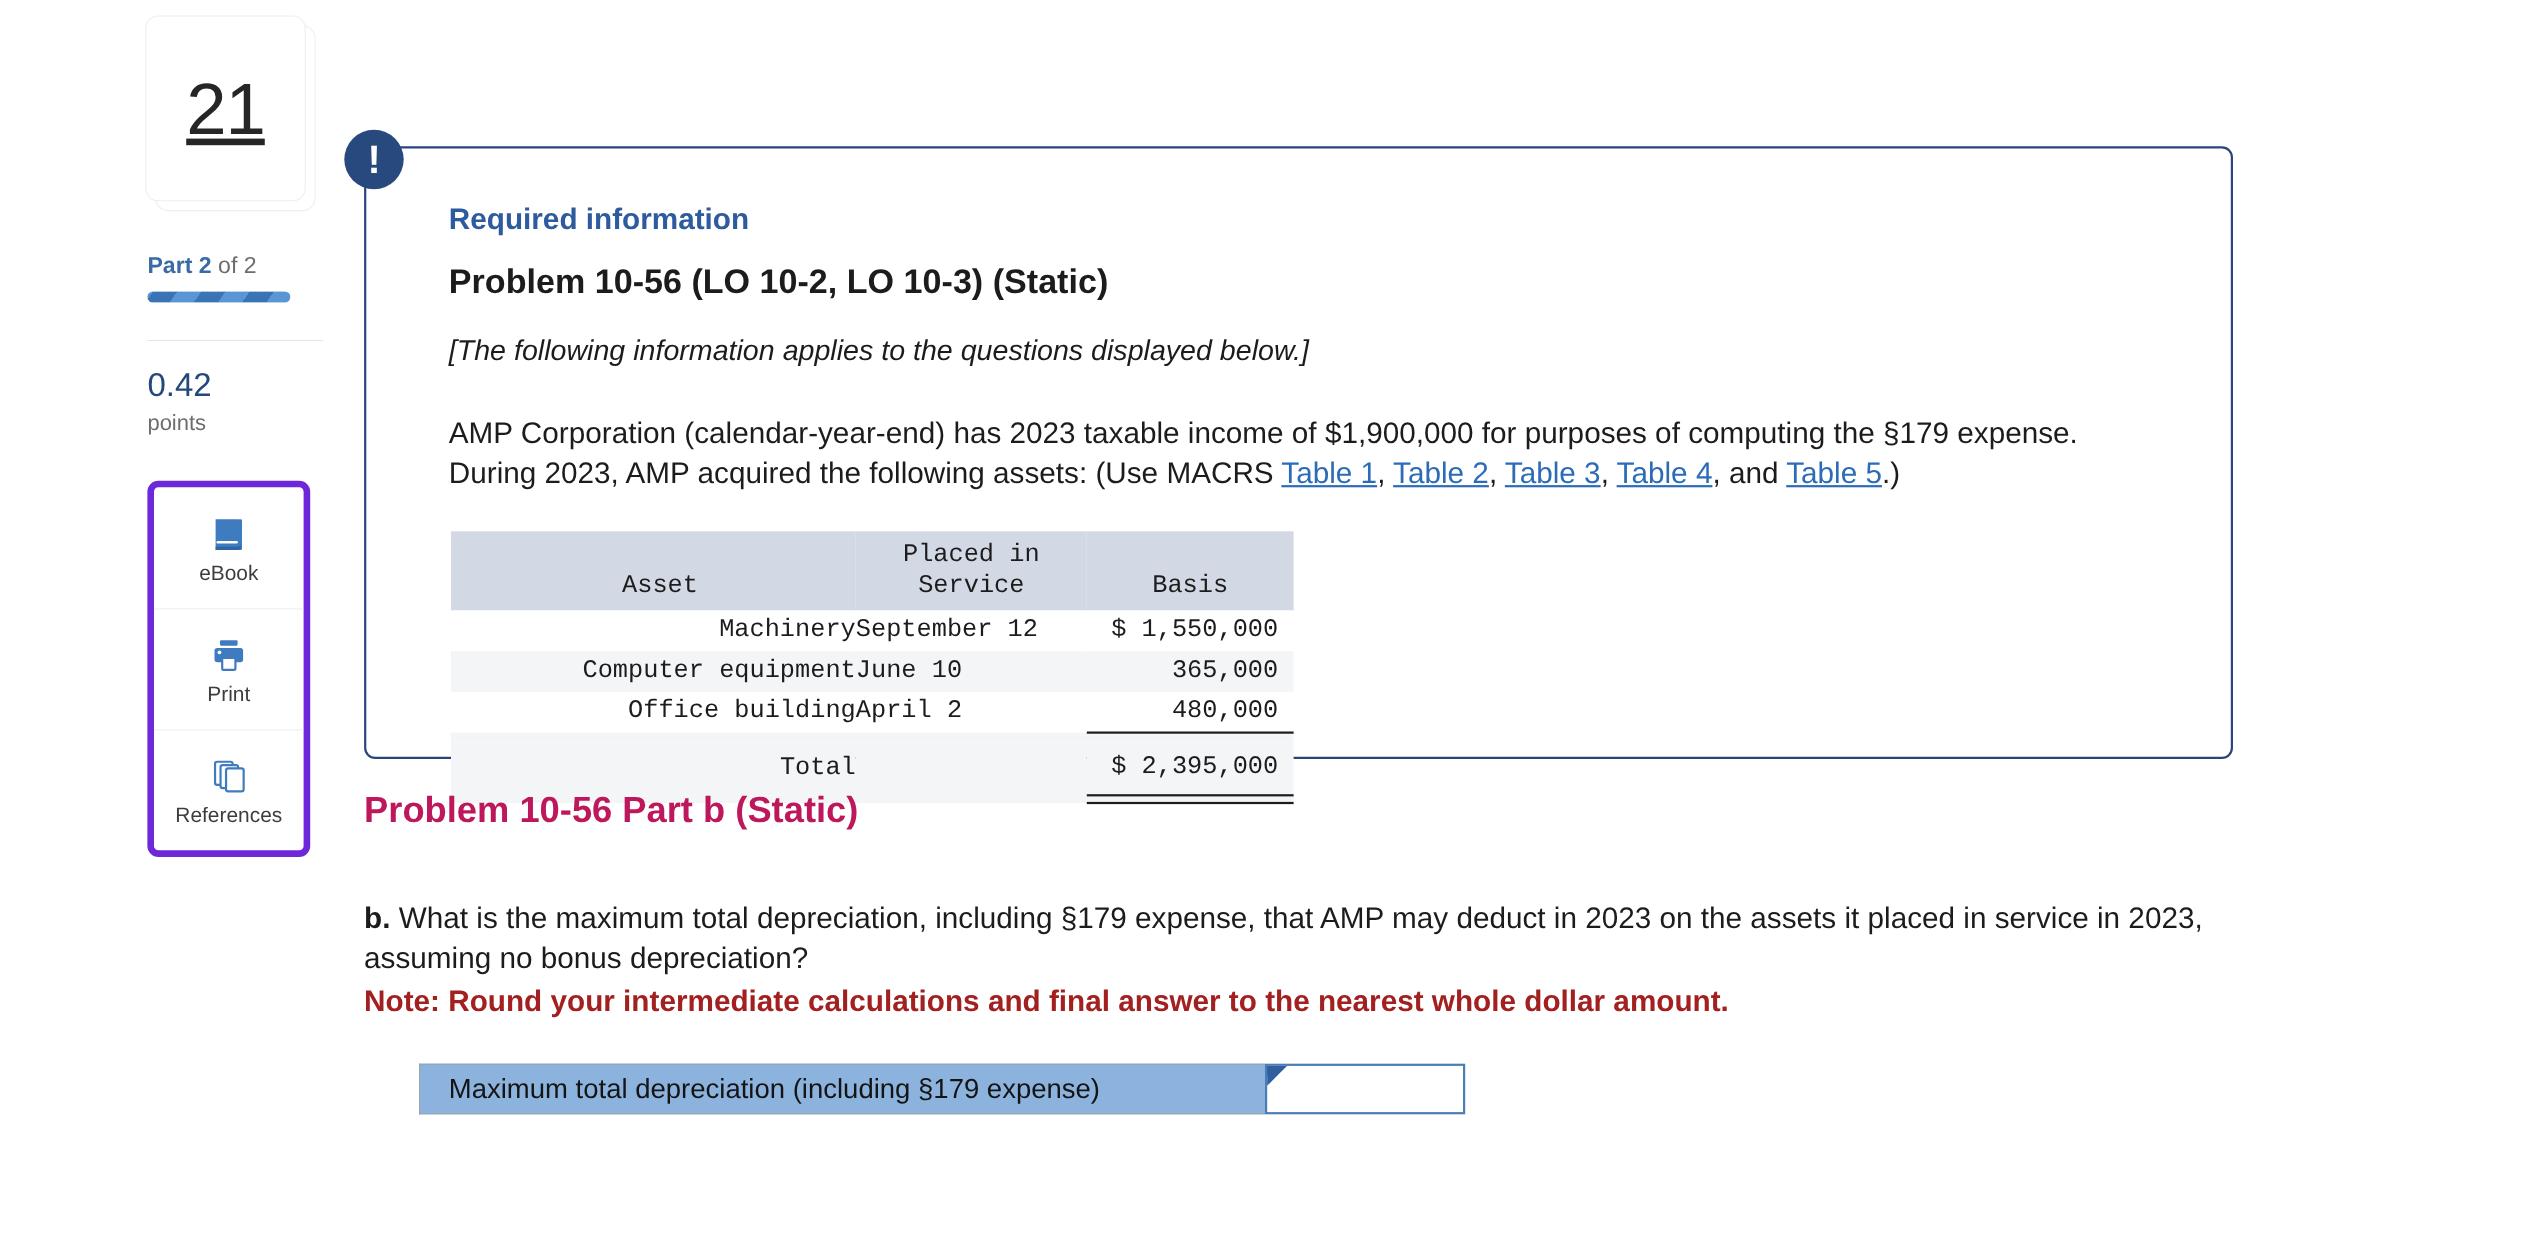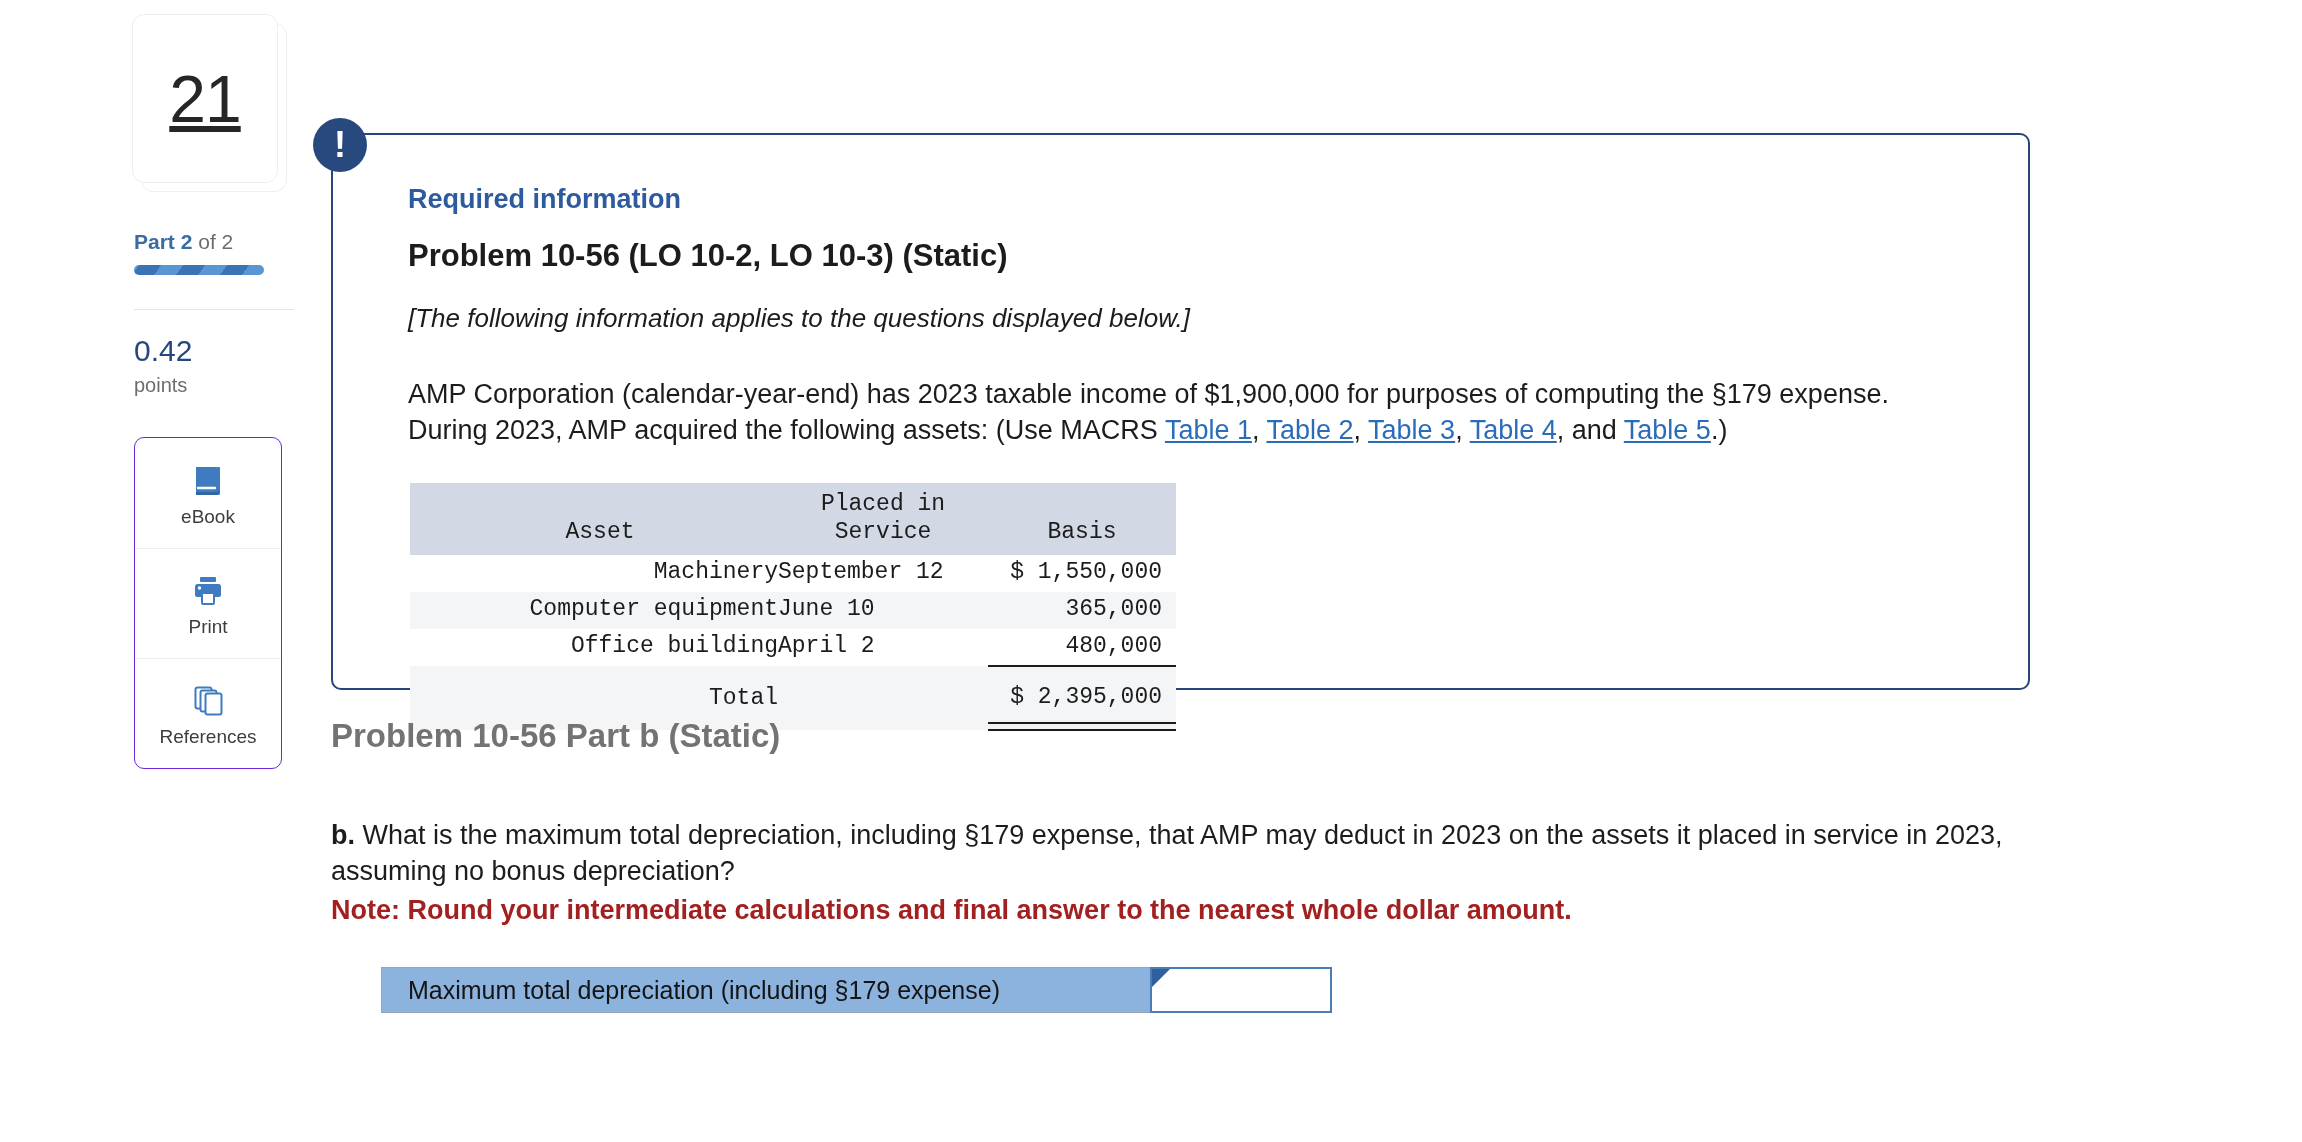--- a/index.html
+++ b/index.html
@@ -110,21 +110,21 @@
     font-size: 20px;
     color: #6d6d6d;
     line-height: 1;
   }
 
   .tool-group {
     margin-top: 42px;
     margin-left: 2px;
     width: 148px;
     background: #ffffff;
-    border: 1px solid #6d28d9;
+    border: 6px solid #6d28d9;
     border-radius: 10px;
     overflow: hidden;
   }
   .tool-item {
     height: 110px;
     display: flex;
     flex-direction: column;
     align-items: center;
     justify-content: center;
     gap: 6px;
@@ -252,21 +252,21 @@
     padding: 0 !important;
   }
 
   
   .part-title {
     position: absolute;
     left: 331px;
     top: 716px;
     font-size: 33px;
     font-weight: 700;
-    color: #737373;
+    color: #be185d;
     line-height: 1.2;
   }
   .q-body {
     position: absolute;
     left: 331px;
     top: 818px;
     width: 1690px;
     font-size: 27px;
     color: #1c1c1c;
     line-height: 1.33;

